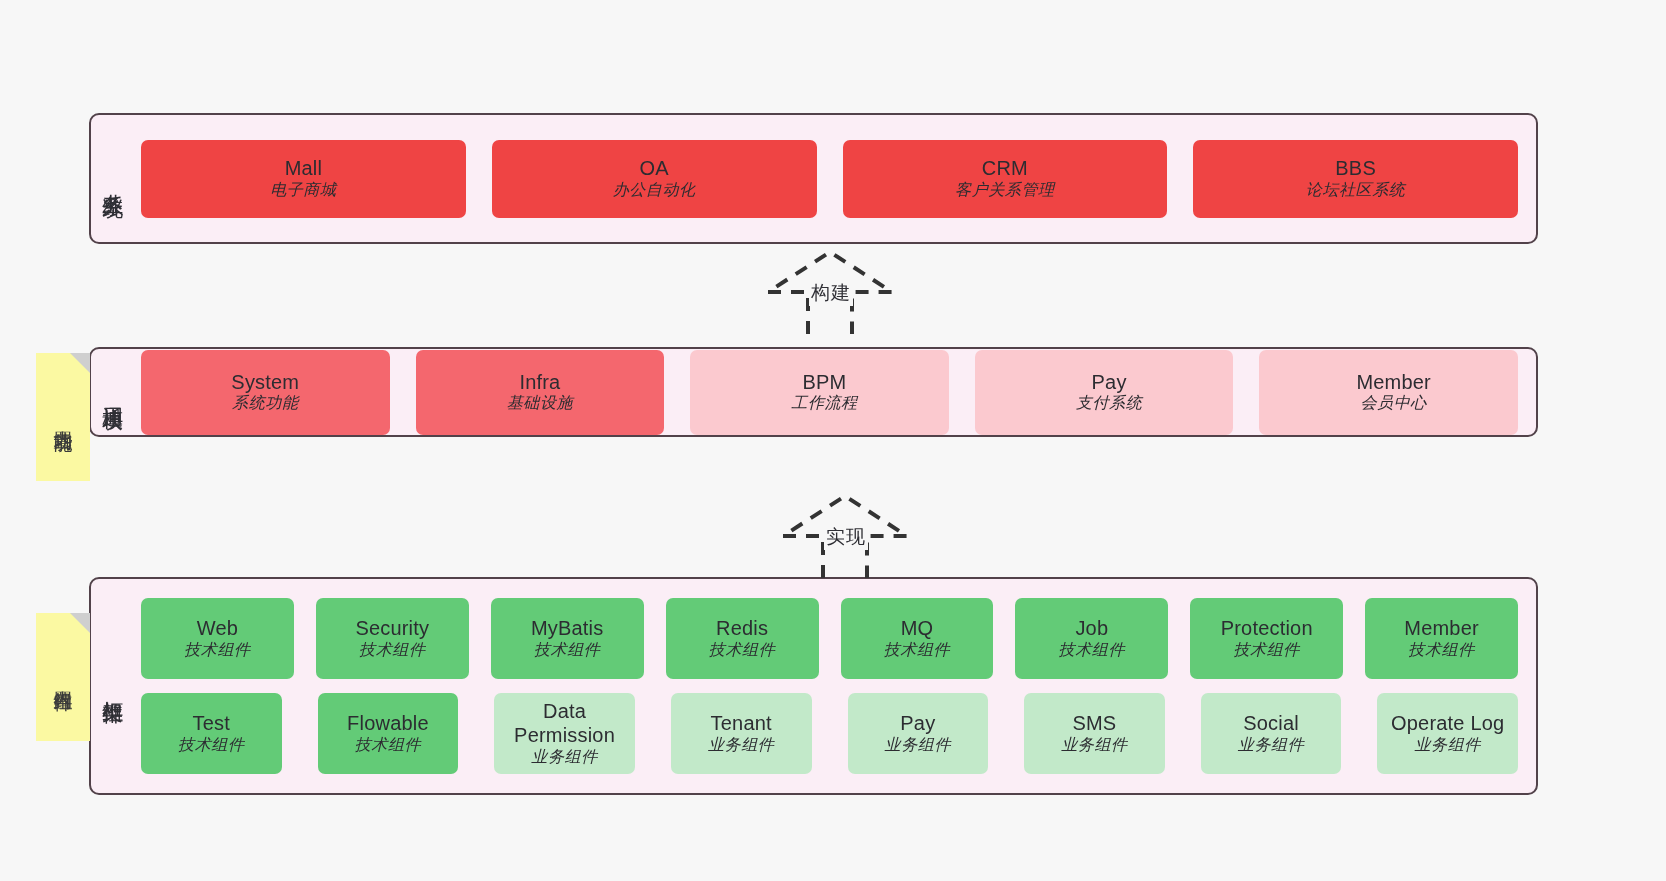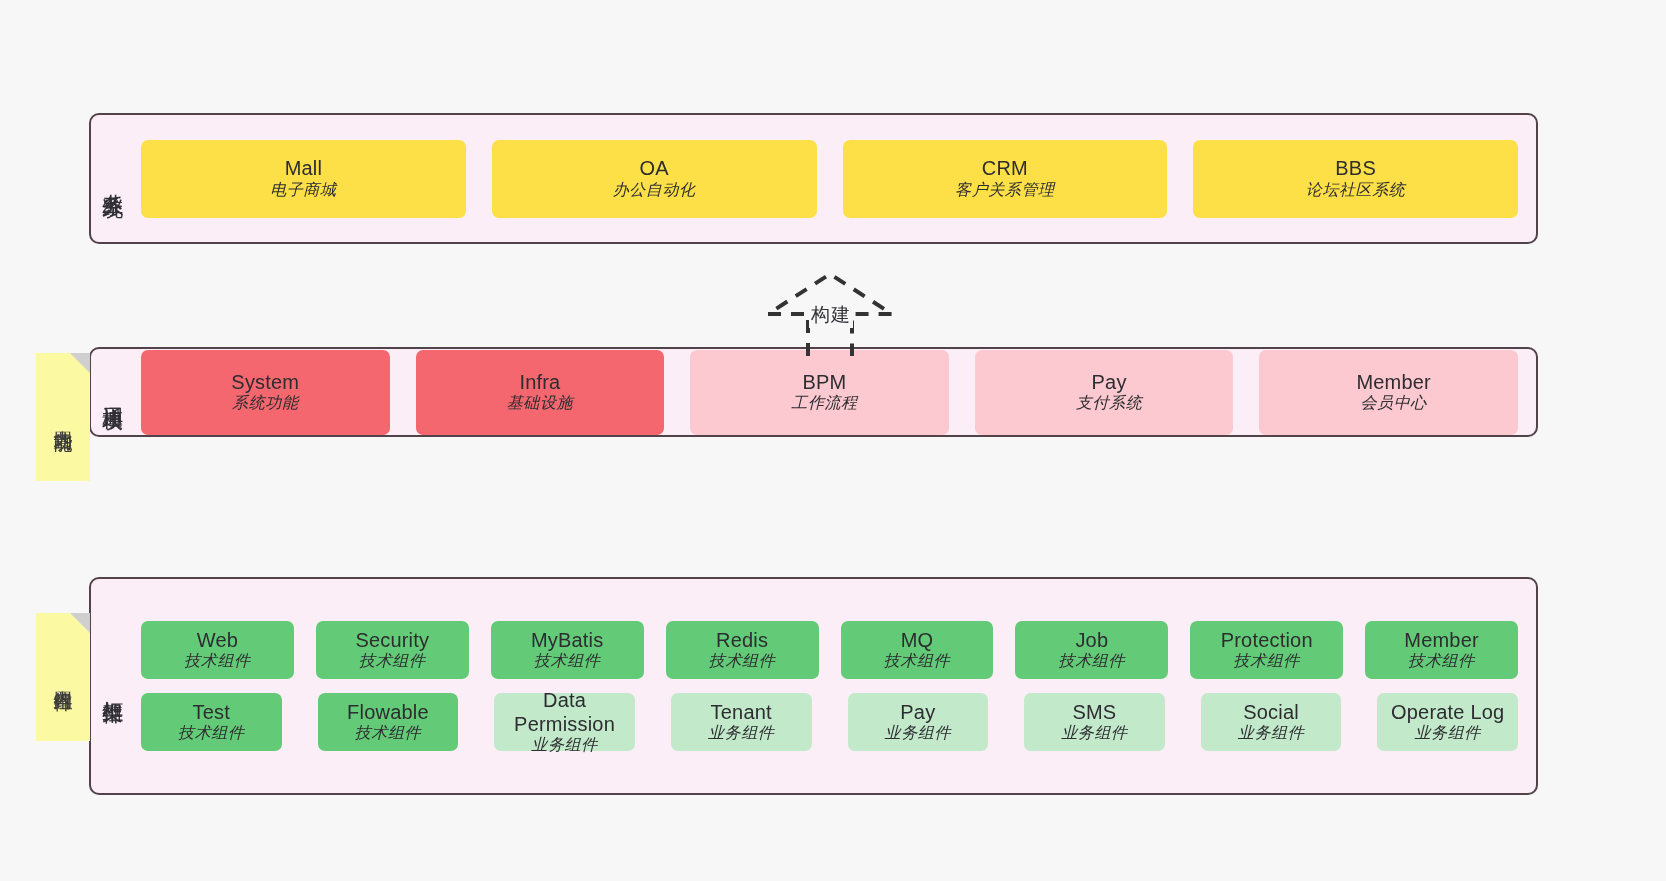--- a/index.html
+++ b/index.html
@@ -84,29 +84,29 @@
     color: #2c2c31;
     letter-spacing: .2px;
   }
   .card .cn {
     font-size: 16px;
     color: #2c2c31;
     letter-spacing: .6px;
     font-style: italic;
   }
 
-  .card.blue   { background: #fde047; }
+  .card.blue   { background: #ef4444; }
   .card.red    { background: #f4676e; }
   .card.pink   { background: #fbc9cf; padding-left: 16px; }
   .card.green  { background: #63cb77; }
   .card.mint   { background: #c2e9c9; }
 
   .h-sys  { height: 78px; }
   .h-mod  { height: 85px; }
-  .h-comp { height: 58px; }
+  .h-comp { height: 81px; }
 
   
   .note {
     position: absolute;
     background: #fbf9a2;
     width: 54px;
     box-sizing: border-box;
     display: flex;
     align-items: center;
     justify-content: center;
@@ -166,21 +166,21 @@
           <span class="cn">客户关系管理</span>
         </div>
         <div class="card blue h-sys">
           <span class="en">BBS</span>
           <span class="cn">论坛社区系统</span>
         </div>
       </div>
     </div>
   </div>
 
-  <div class="connector" id="connector-build" style="left:760px; top:270px;">
+  <div class="connector" id="connector-build" style="left:760px; top:248px;">
     <svg width="140" height="88" viewBox="0 0 140 88">
       <path d="M 48 86 L 48 44 L 8 44 L 70 4 L 132 44 L 92 44 L 92 86" fill="none" stroke="#333333" stroke-width="4" stroke-dasharray="13 10" stroke-linecap="butt"></path>
     </svg>
     <div class="conn-label" style="left:49px; top:32px;">构建</div>
   </div>
 
   <div class="note" id="note-common-modules" style="left:36px; top:353px; height:128px;">
     <span class="fold"></span>
     <span>内置功能</span>
   </div>
@@ -206,20 +206,26 @@
           <span class="cn">支付系统</span>
         </div>
         <div class="card pink h-mod">
           <span class="en">Member</span>
           <span class="cn">会员中心</span>
         </div>
       </div>
     </div>
   </div>
 
+  <div class="connector" id="connector-implement" style="left:775px; top:492px;">
+    <svg width="140" height="88" viewBox="0 0 140 88">
+      <path d="M 48 86 L 48 44 L 8 44 L 70 4 L 132 44 L 92 44 L 92 86" fill="none" stroke="#333333" stroke-width="4" stroke-dasharray="13 10" stroke-linecap="butt"></path>
+    </svg>
+    <div class="conn-label" style="left:49px; top:32px;">实现</div>
+  </div>
 
   <div class="note" id="note-framework-components" style="left:36px; top:613px; height:128px;">
     <span class="fold"></span>
     <span>内置组件</span>
   </div>
 
   <div class="layer" id="layer-framework-components" style="left:89px; top:577px; width:1449px; height:218px;">
     <div class="layer-title">框架组件</div>
     <div class="layer-body" style="gap:14px;">
 

